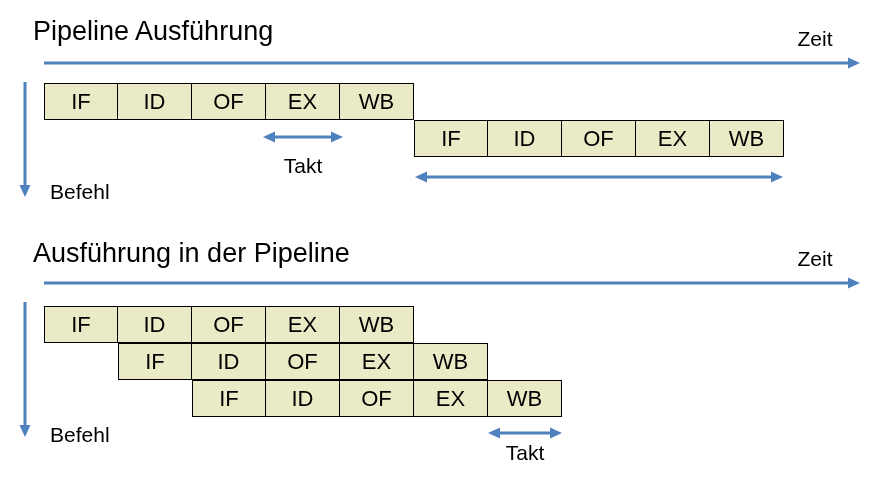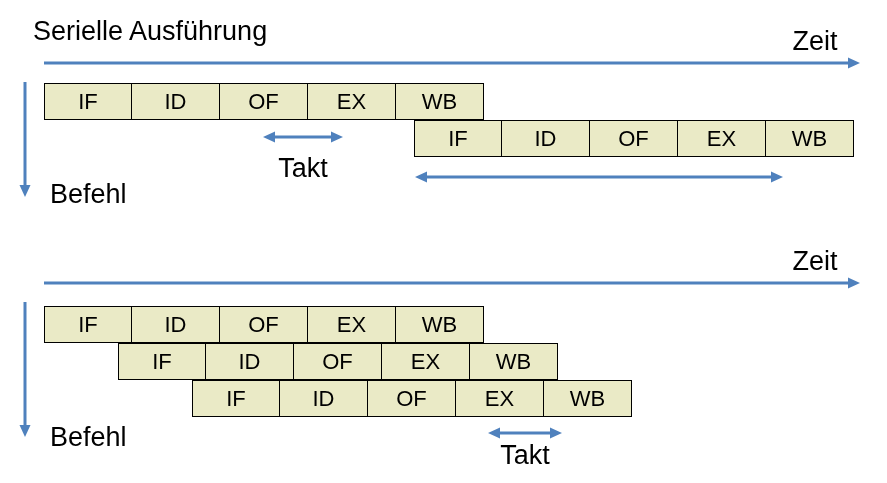--- a/index.html
+++ b/index.html
@@ -30,32 +30,32 @@
   }
   .title {
     position: absolute;
     font-size: 27px;
     line-height: 1.15;
     color: var(--text);
     white-space: nowrap;
   }
   .label {
     position: absolute;
-    font-size: 27px;
+    font-size: 21px;
     line-height: 1.1;
     color: var(--text);
     white-space: nowrap;
   }
   .label.centered { text-align: center; }
   .stage-row {
     position: absolute;
     display: flex;
   }
   .stage-box {
-    width: 88px;
+    width: 74px;
     height: 37px;
     box-sizing: border-box;
     background: var(--box-fill);
     border: 1.6px solid var(--box-border);
     border-left: none;
     display: flex;
     align-items: center;
     justify-content: center;
     font-size: 22px;
     color: var(--text);
@@ -94,21 +94,21 @@
         <line x1="25" y1="302" x2="25" y2="427" stroke="#4F81BD" stroke-width="3"></line>
         <polygon points="25,437 19.5,425 30.5,425" fill="#4F81BD"></polygon>
       </g>
     <g>
         <line x1="498" y1="433" x2="552" y2="433" stroke="#4F81BD" stroke-width="3"></line>
         <polygon points="562,433 550,438.5 550,427.5" fill="#4F81BD"></polygon>
         <polygon points="488,433 500,438.5 500,427.5" fill="#4F81BD"></polygon>
       </g>
   </svg>
 
-  <div class="title" style="left:33px; top:16px;">Serielle Ausführung</div>
+  <div class="title" style="left:33px; top:16px;">Pipeline Ausführung</div>
 
   <div class="label centered" style="left:785px; top:27px; width:60px;">Zeit</div>
 
   <div class="stage-row" style="left:44px; top:83px;">
       <div class="stage-box">IF</div>
       <div class="stage-box">ID</div>
       <div class="stage-box">OF</div>
       <div class="stage-box">EX</div>
       <div class="stage-box">WB</div>
     </div>
@@ -119,20 +119,21 @@
       <div class="stage-box">OF</div>
       <div class="stage-box">EX</div>
       <div class="stage-box">WB</div>
     </div>
 
   <div class="label centered" style="left:263px; top:154px; width:80px;">Takt</div>
 
 
   <div class="label" style="left:50px; top:180px;">Befehl</div>
 
+  <div class="title" style="left:33px; top:238px;">Ausführung in der Pipeline</div>
 
   <div class="label centered" style="left:785px; top:247px; width:60px;">Zeit</div>
 
   <div class="stage-row" style="left:44px; top:306px;">
       <div class="stage-box">IF</div>
       <div class="stage-box">ID</div>
       <div class="stage-box">OF</div>
       <div class="stage-box">EX</div>
       <div class="stage-box">WB</div>
     </div>

